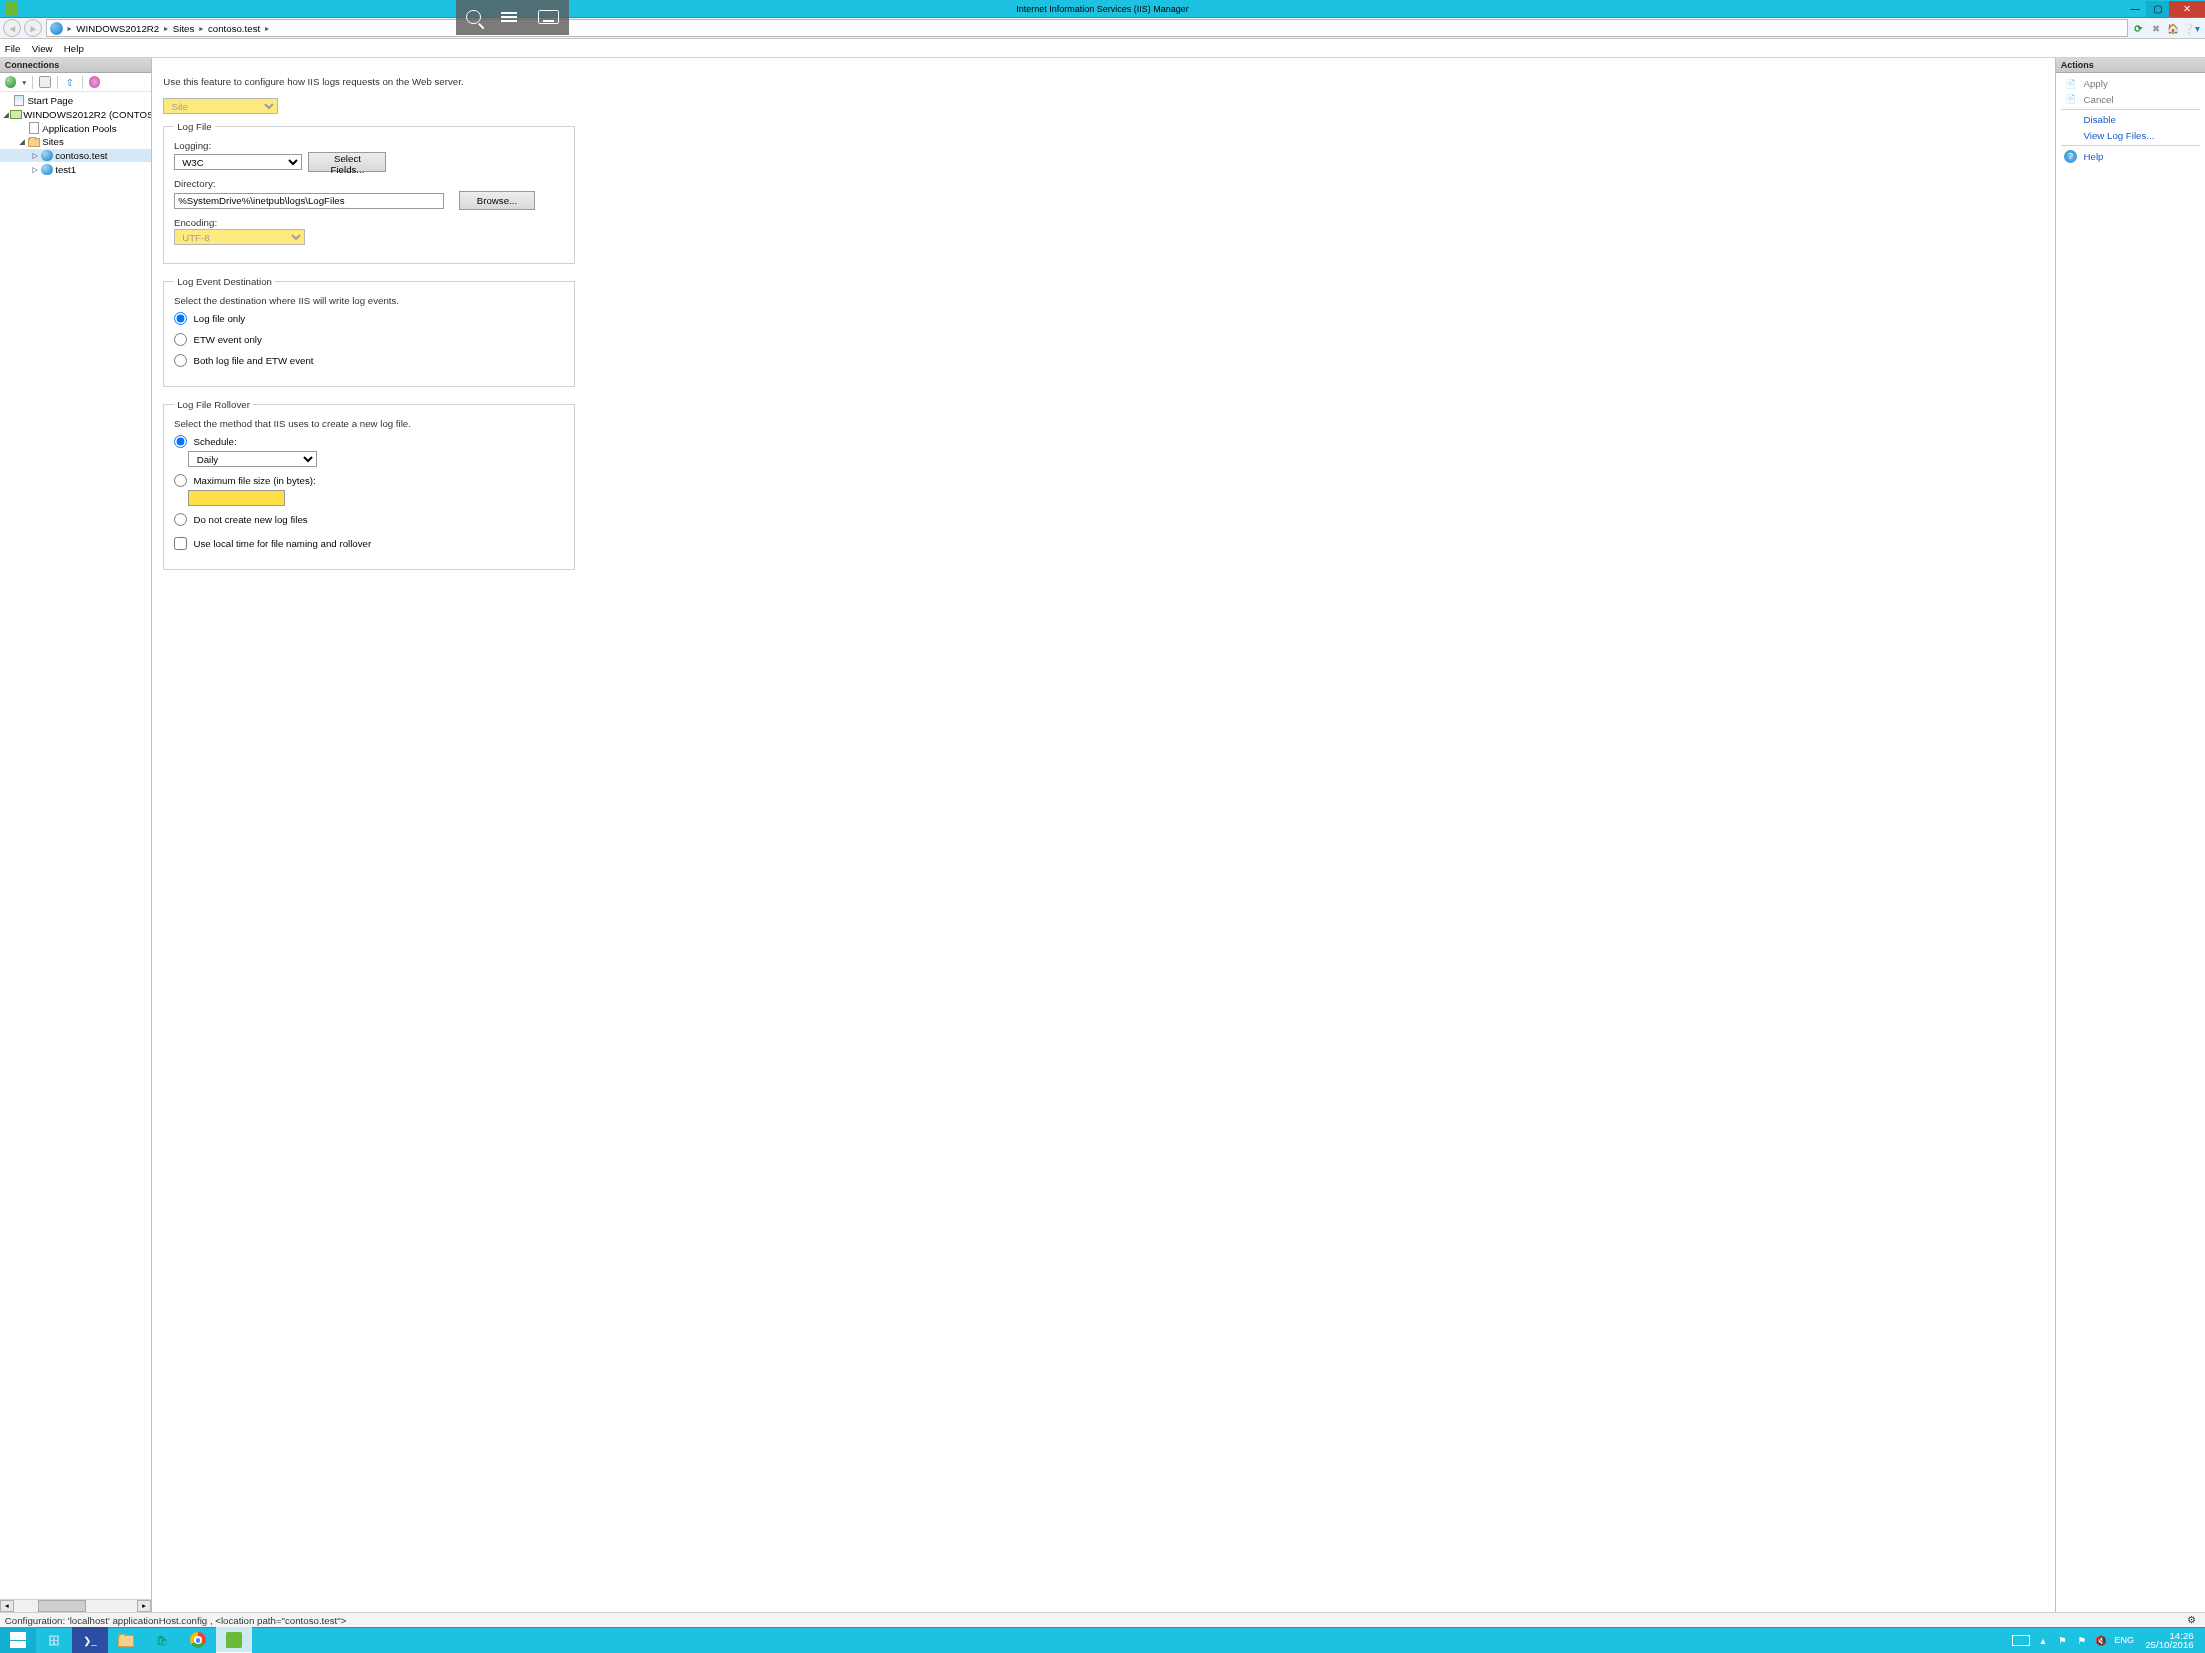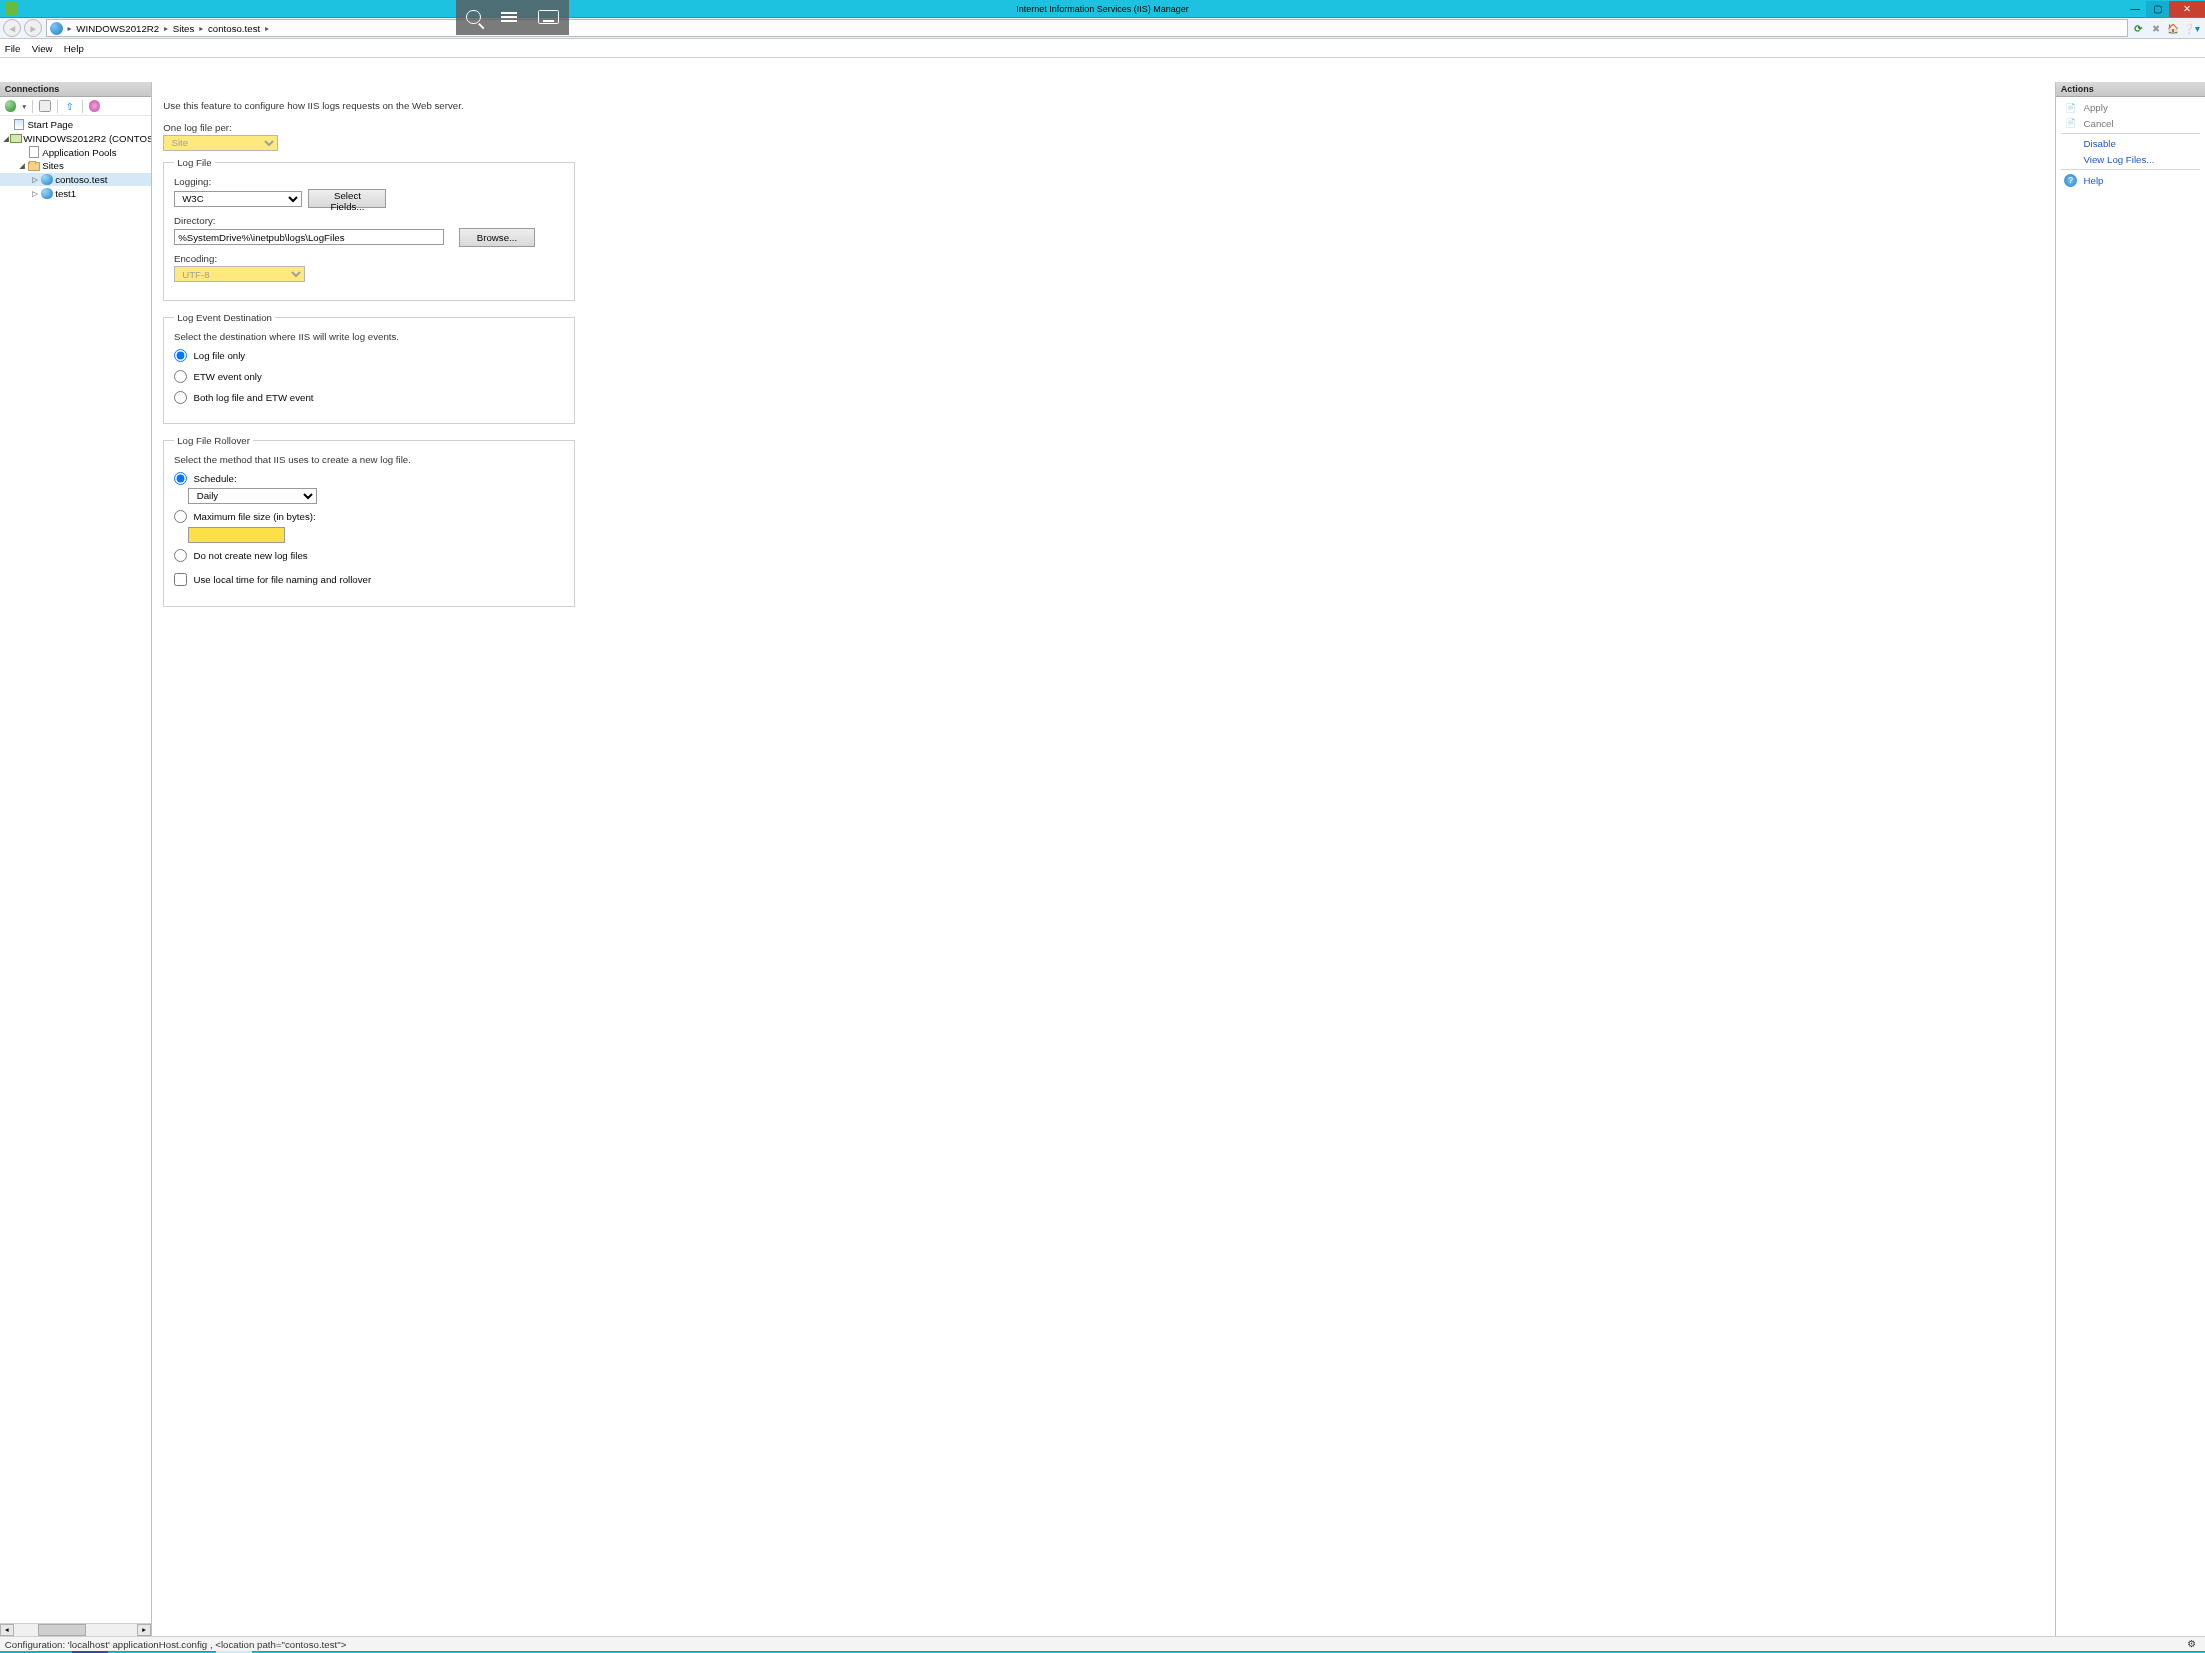--- a/index.html
+++ b/index.html
@@ -33,21 +33,21 @@
 .addr-box .crumb { color: #000; }
 .addr-box .sep { color: #555; font-size:8px; margin:0 1.6px;}
 .right-icons { display: flex; gap: 3.2px; padding-right:3.2px;}
 .right-icons .ri { width:14.5px; height:14.5px; display:flex; align-items:center; justify-content:center; font-size:9.7px;}
 
 
 .menubar { height: 19.4px; display: flex; align-items: center; padding: 0 4.8px; gap: 11.3px; border-bottom: 0.8px solid #d0d0d0; background:#fff;}
 .menubar .menu-item { color: #000; }
 
 
-.main { display: flex; height: calc(100% - 18px - 21px - 19.4px - 14.5px - 26px); margin-top: 24px; }
+.main { display: flex; height: calc(100% - 18px - 21px - 19.4px - 14.5px - 26px); }
 .panel-header { background: linear-gradient(#d9d9d9,#c7c7c7); height: 14.5px; padding: 1.6px 4.8px; font-weight: bold; border-bottom: 0.8px solid #a9a9a9; font-size:9px; color:#222;}
 .connections { width: 152px; border-right: 0.8px solid #bfbfbf; display: flex; flex-direction: column; overflow:hidden; }
 .conn-toolbar { height: 19.4px; display: flex; align-items: center; padding: 0 3.2px; gap: 3.2px; border-bottom:0.8px solid #e4e4e4;}
 .conn-toolbar .tb-btn { width: 14.5px; height: 14.5px; display:flex; align-items:center; justify-content:center;}
 .conn-toolbar .divider { width:0.8px; height:13px; background:#ccc; margin:0 1.6px;}
 .tree { flex: 1; overflow: auto; padding: 1.6px 0; position:relative;}
 .tree-row { display: flex; align-items: center; height: 13.7px; padding-left: 3.2px; gap: 1.6px; white-space:nowrap;}
 .tree-row.selected { background: #d4e8f7; }
 .tree-icon { width: 13px; height: 13px; display:inline-flex; align-items:center; justify-content:center; font-size:9.7px;}
 .expander { width:8px; font-size:7.3px; color:#555; display:inline-block; text-align:center;}
@@ -231,21 +231,20 @@
         <div class="sbtn" style="margin-left:auto">▸</div>
       </div>
     </div>
   </div>
 
   <div class="center">
     <div class="center-body">
       <div class="page-desc">Use this feature to configure how IIS logs requests on the Web server.</div>
 
       <div class="form-row">
-        <div class="field-label">One log file per:</div>
         <select disabled="" style="width:115px">
           <option>Site</option>
         </select>
       </div>
 
       <fieldset class="groupbox">
         <legend>Log File</legend>
         <div class="form-row">
           <div class="field-label">Logging:</div>
           <div style="display:flex; gap:6.5px; align-items:center">

